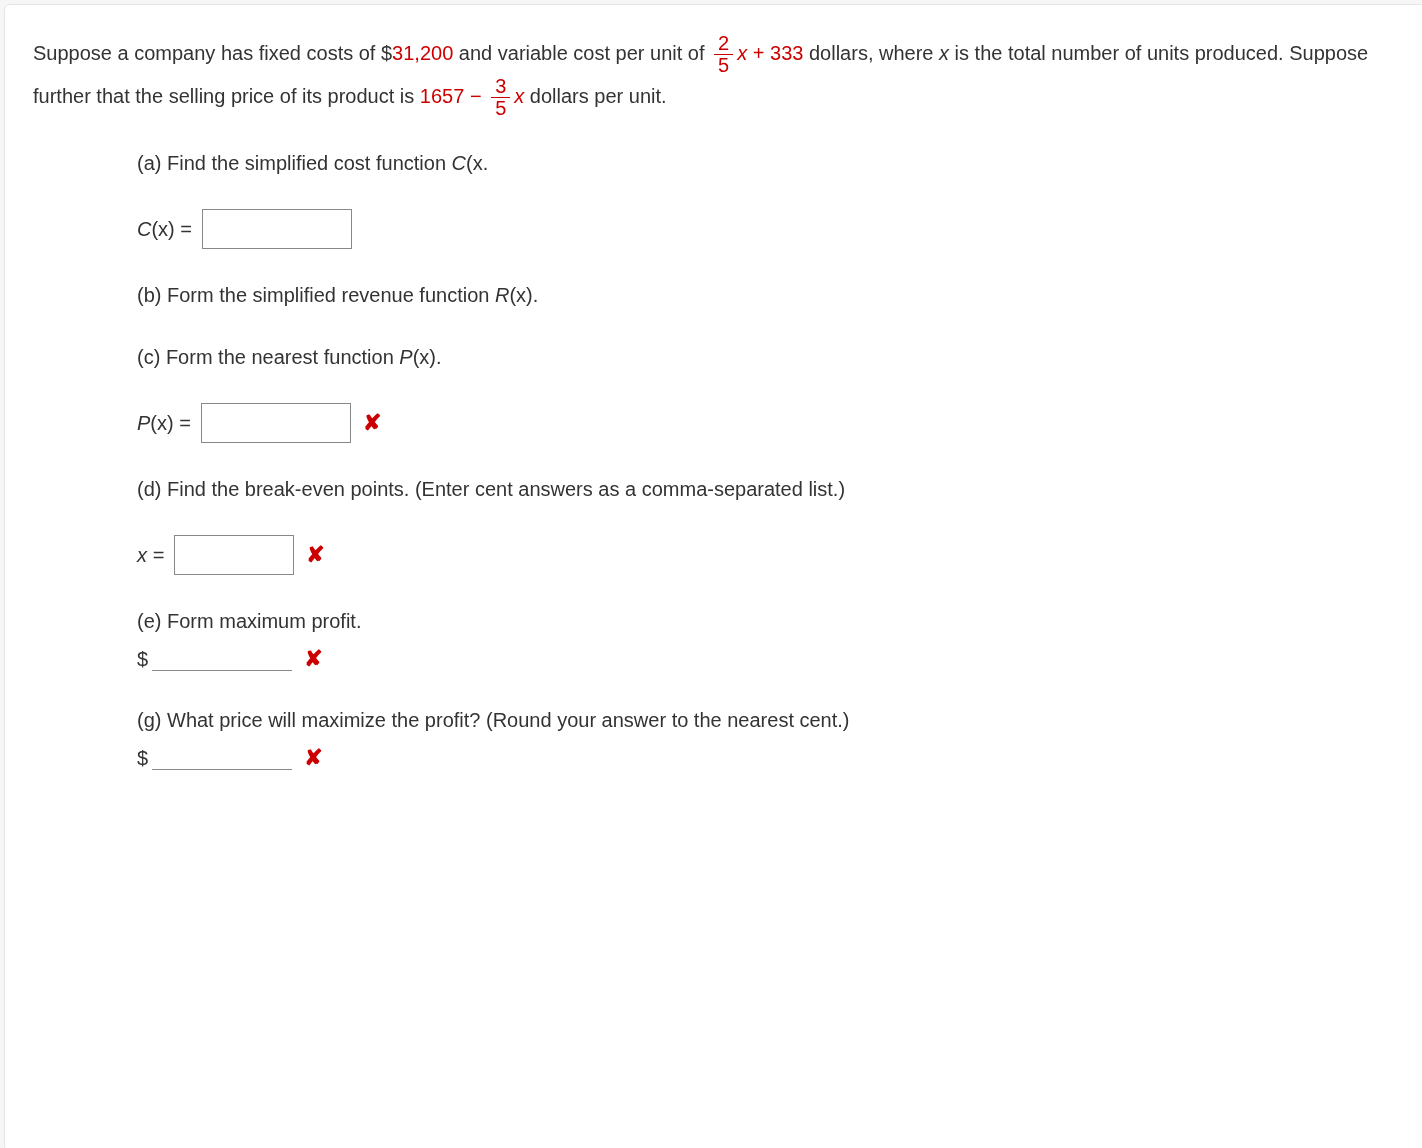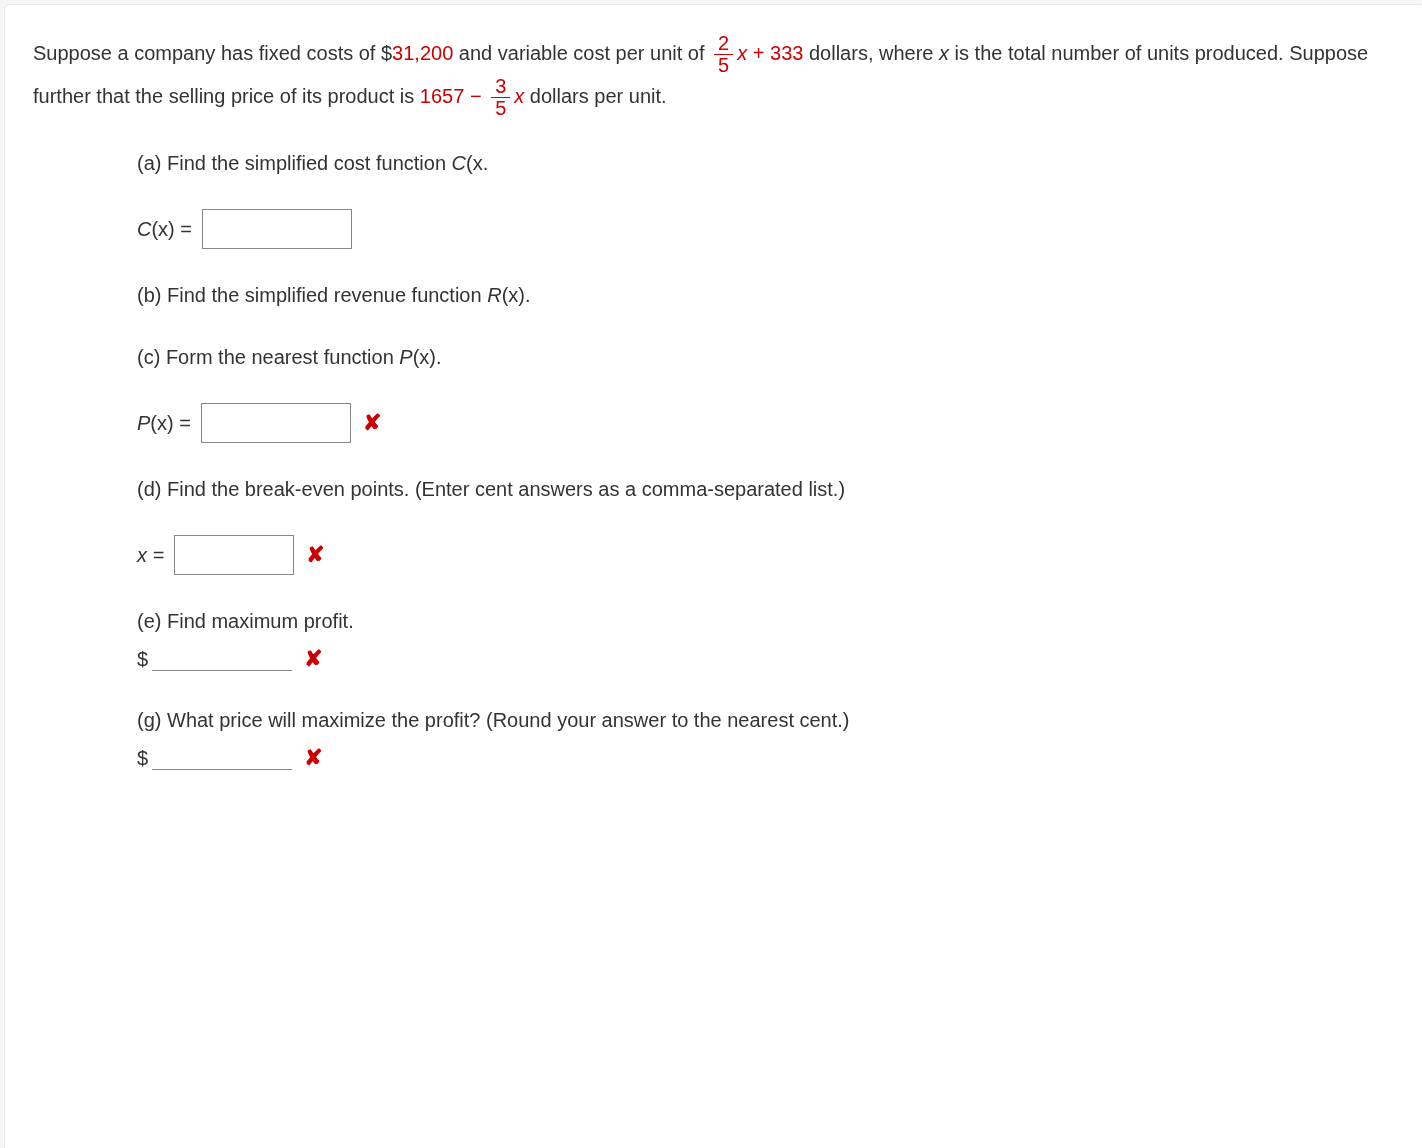--- a/index.html
+++ b/index.html
@@ -115,21 +115,21 @@
       <div class="answer-row">
         <span class="answer-label">
           <span class="italic">C</span><span>(x) =</span>
         </span>
         <input class="answer-input" type="text" style="">
       </div>
     </div>
 
     <div class="part">
       <div class="part-prompt">
-        <span>(b) Find the simplified revenue function </span><span class="italic">R</span><span>(x).</span>
+        <span>(b) Form the simplified revenue function </span><span class="italic">R</span><span>(x).</span>
       </div>
     </div>
 
     <div class="part">
       <div class="part-prompt">
         <span>(c) Form the nearest function </span><span class="italic">P</span><span>(x).</span>
       </div>
       <div class="answer-row">
         <span class="answer-label">
           <span class="italic">P</span><span>(x) =</span>
@@ -142,21 +142,21 @@
     <div class="part">
       <div class="part-prompt">(d) Find the break-even points. (Enter cent answers as a comma-separated list.)</div>
       <div class="answer-row">
         <span class="answer-label italic">x =</span>
         <input class="answer-input small" type="text" style="">
         <span class="x-mark">✘</span>
       </div>
     </div>
 
     <div class="part">
-      <div class="eline">(e) Find maximum profit.</div>
+      <div class="eline">(e) Form maximum profit.</div>
       <div class="money-row">
         <span class="dollar">$</span>
         <input class="answer-input underline" type="text" style="">
         <span class="x-mark">✘</span>
       </div>
     </div>
 
     <div class="part">
       <div class="eline">(g) What price will maximize the profit? (Round your answer to the nearest cent.)</div>
       <div class="money-row">

